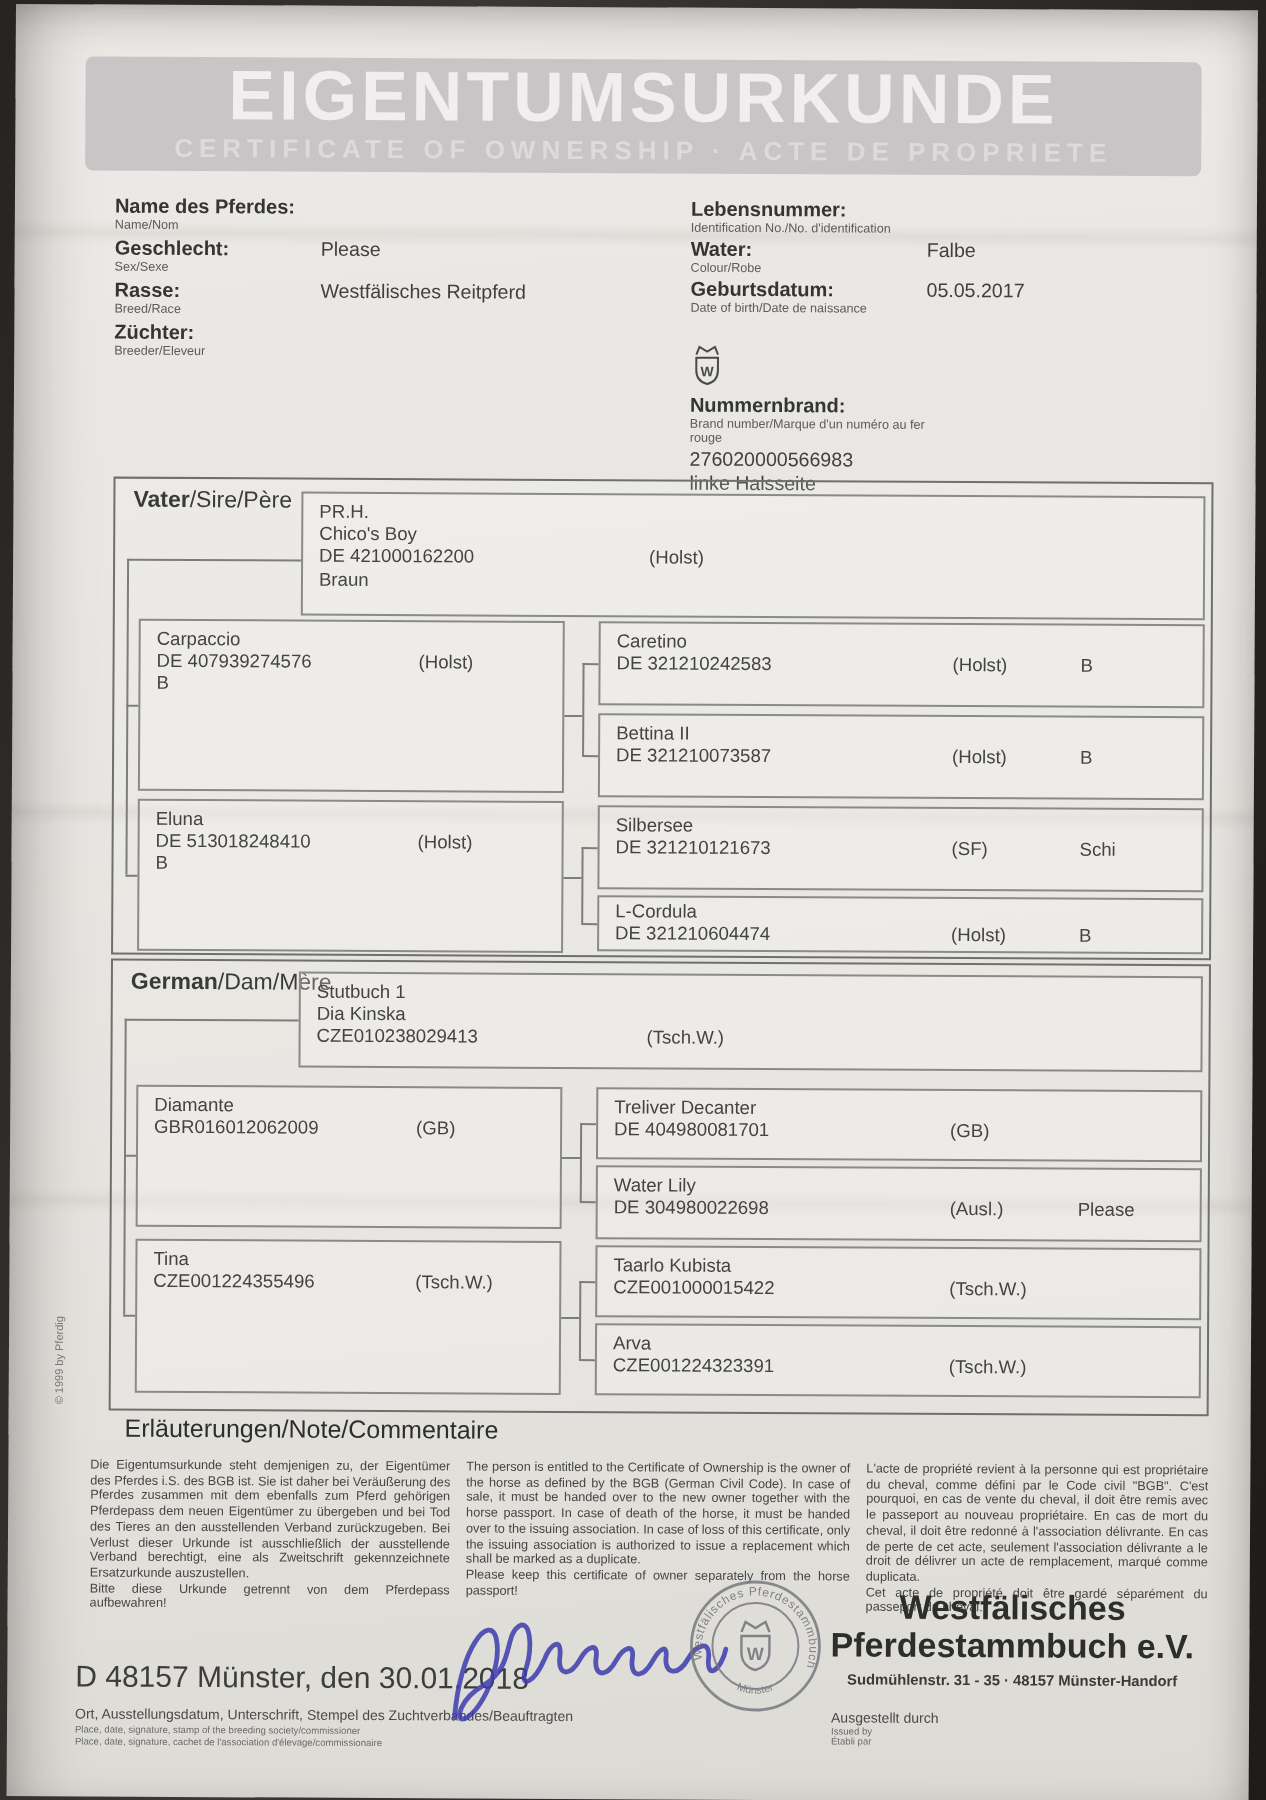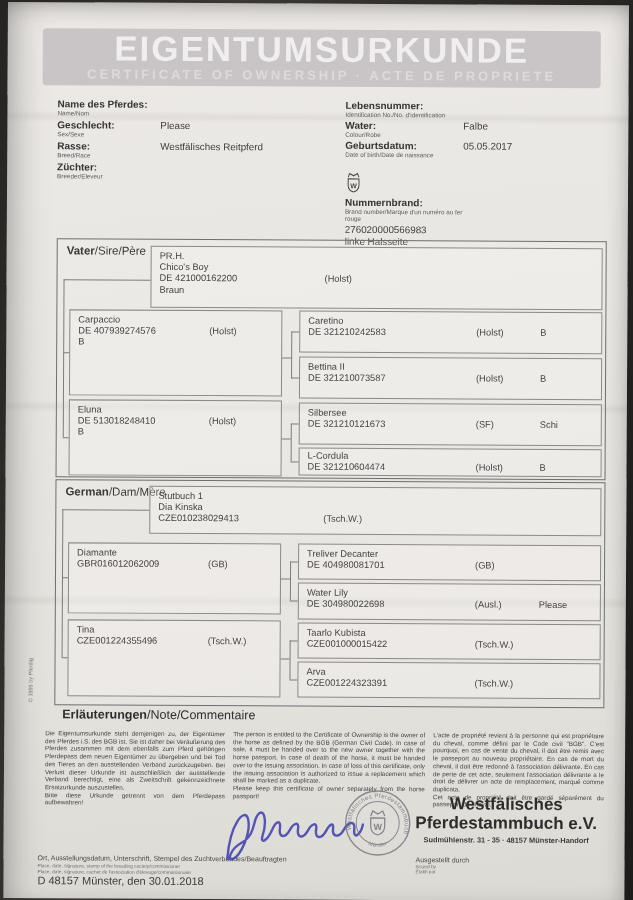--- a/index.html
+++ b/index.html
@@ -42,29 +42,29 @@
     font-size:9.3px;line-height:11.2px;color:#444;background:rgba(250,249,246,.25);}
   .pline{display:flex;}
   .pnum{display:inline-block;width:168px;}
   .pregion{display:inline-block;width:64px;}
   .mainline .pnum{width:165px;}
   .prow2{display:flex;}
   .prow2 .pregion{margin-left:auto;}
   .cl{position:absolute;background:#7d7d7d;}
   
   #notes-head{position:absolute;left:58px;top:705px;font-size:12.5px;color:#2e2e2e;}
-  #notes-head b{font-weight:bold;}
+  #notes-head b{font-weight:normal;}
   #notes{position:absolute;left:41px;top:727px;width:565px;display:flex;gap:8px;}
   .notecol{font-size:6.35px;line-height:7.7px;text-align:justify;white-space:pre-line;color:#454545;}
   .notecol.de{width:180px;}
   .notecol.en{width:192px;}
   .notecol.fr{width:171px;}
   
   .abs{position:absolute;}
-  #place-date{left:34px;top:872px;font-size:11px;color:#3d3d3d;}
+  #place-date{left:34px;top:828px;font-size:15px;color:#3d3d3d;}
   #cap1{left:34px;top:852px;font-size:7px;color:#4a4a4a;}
   #cap2{left:34px;top:861px;font-size:4.8px;color:#6b6b6b;}
   #cap3{left:34px;top:867px;font-size:4.8px;color:#6b6b6b;}
   #org{left:400px;top:790px;width:205px;text-align:center;color:#2d2d2d;}
   #org .o1,#org .o2{font-size:17px;font-weight:bold;line-height:19px;}
   #org .oaddr{font-size:7.4px;font-weight:bold;margin-top:3px;color:#3a3a3a;}
   #issued{left:412px;top:852px;font-size:7px;line-height:7.5px;color:#4a4a4a;}
   #issued .tiny{font-size:4.8px;line-height:5.5px;color:#6b6b6b;}
   #stamp{left:339px;top:784px;width:70px;height:70px;opacity:.82;}
   #signature{left:212px;top:796px;width:150px;height:74px;transform:rotate(-5deg);}

